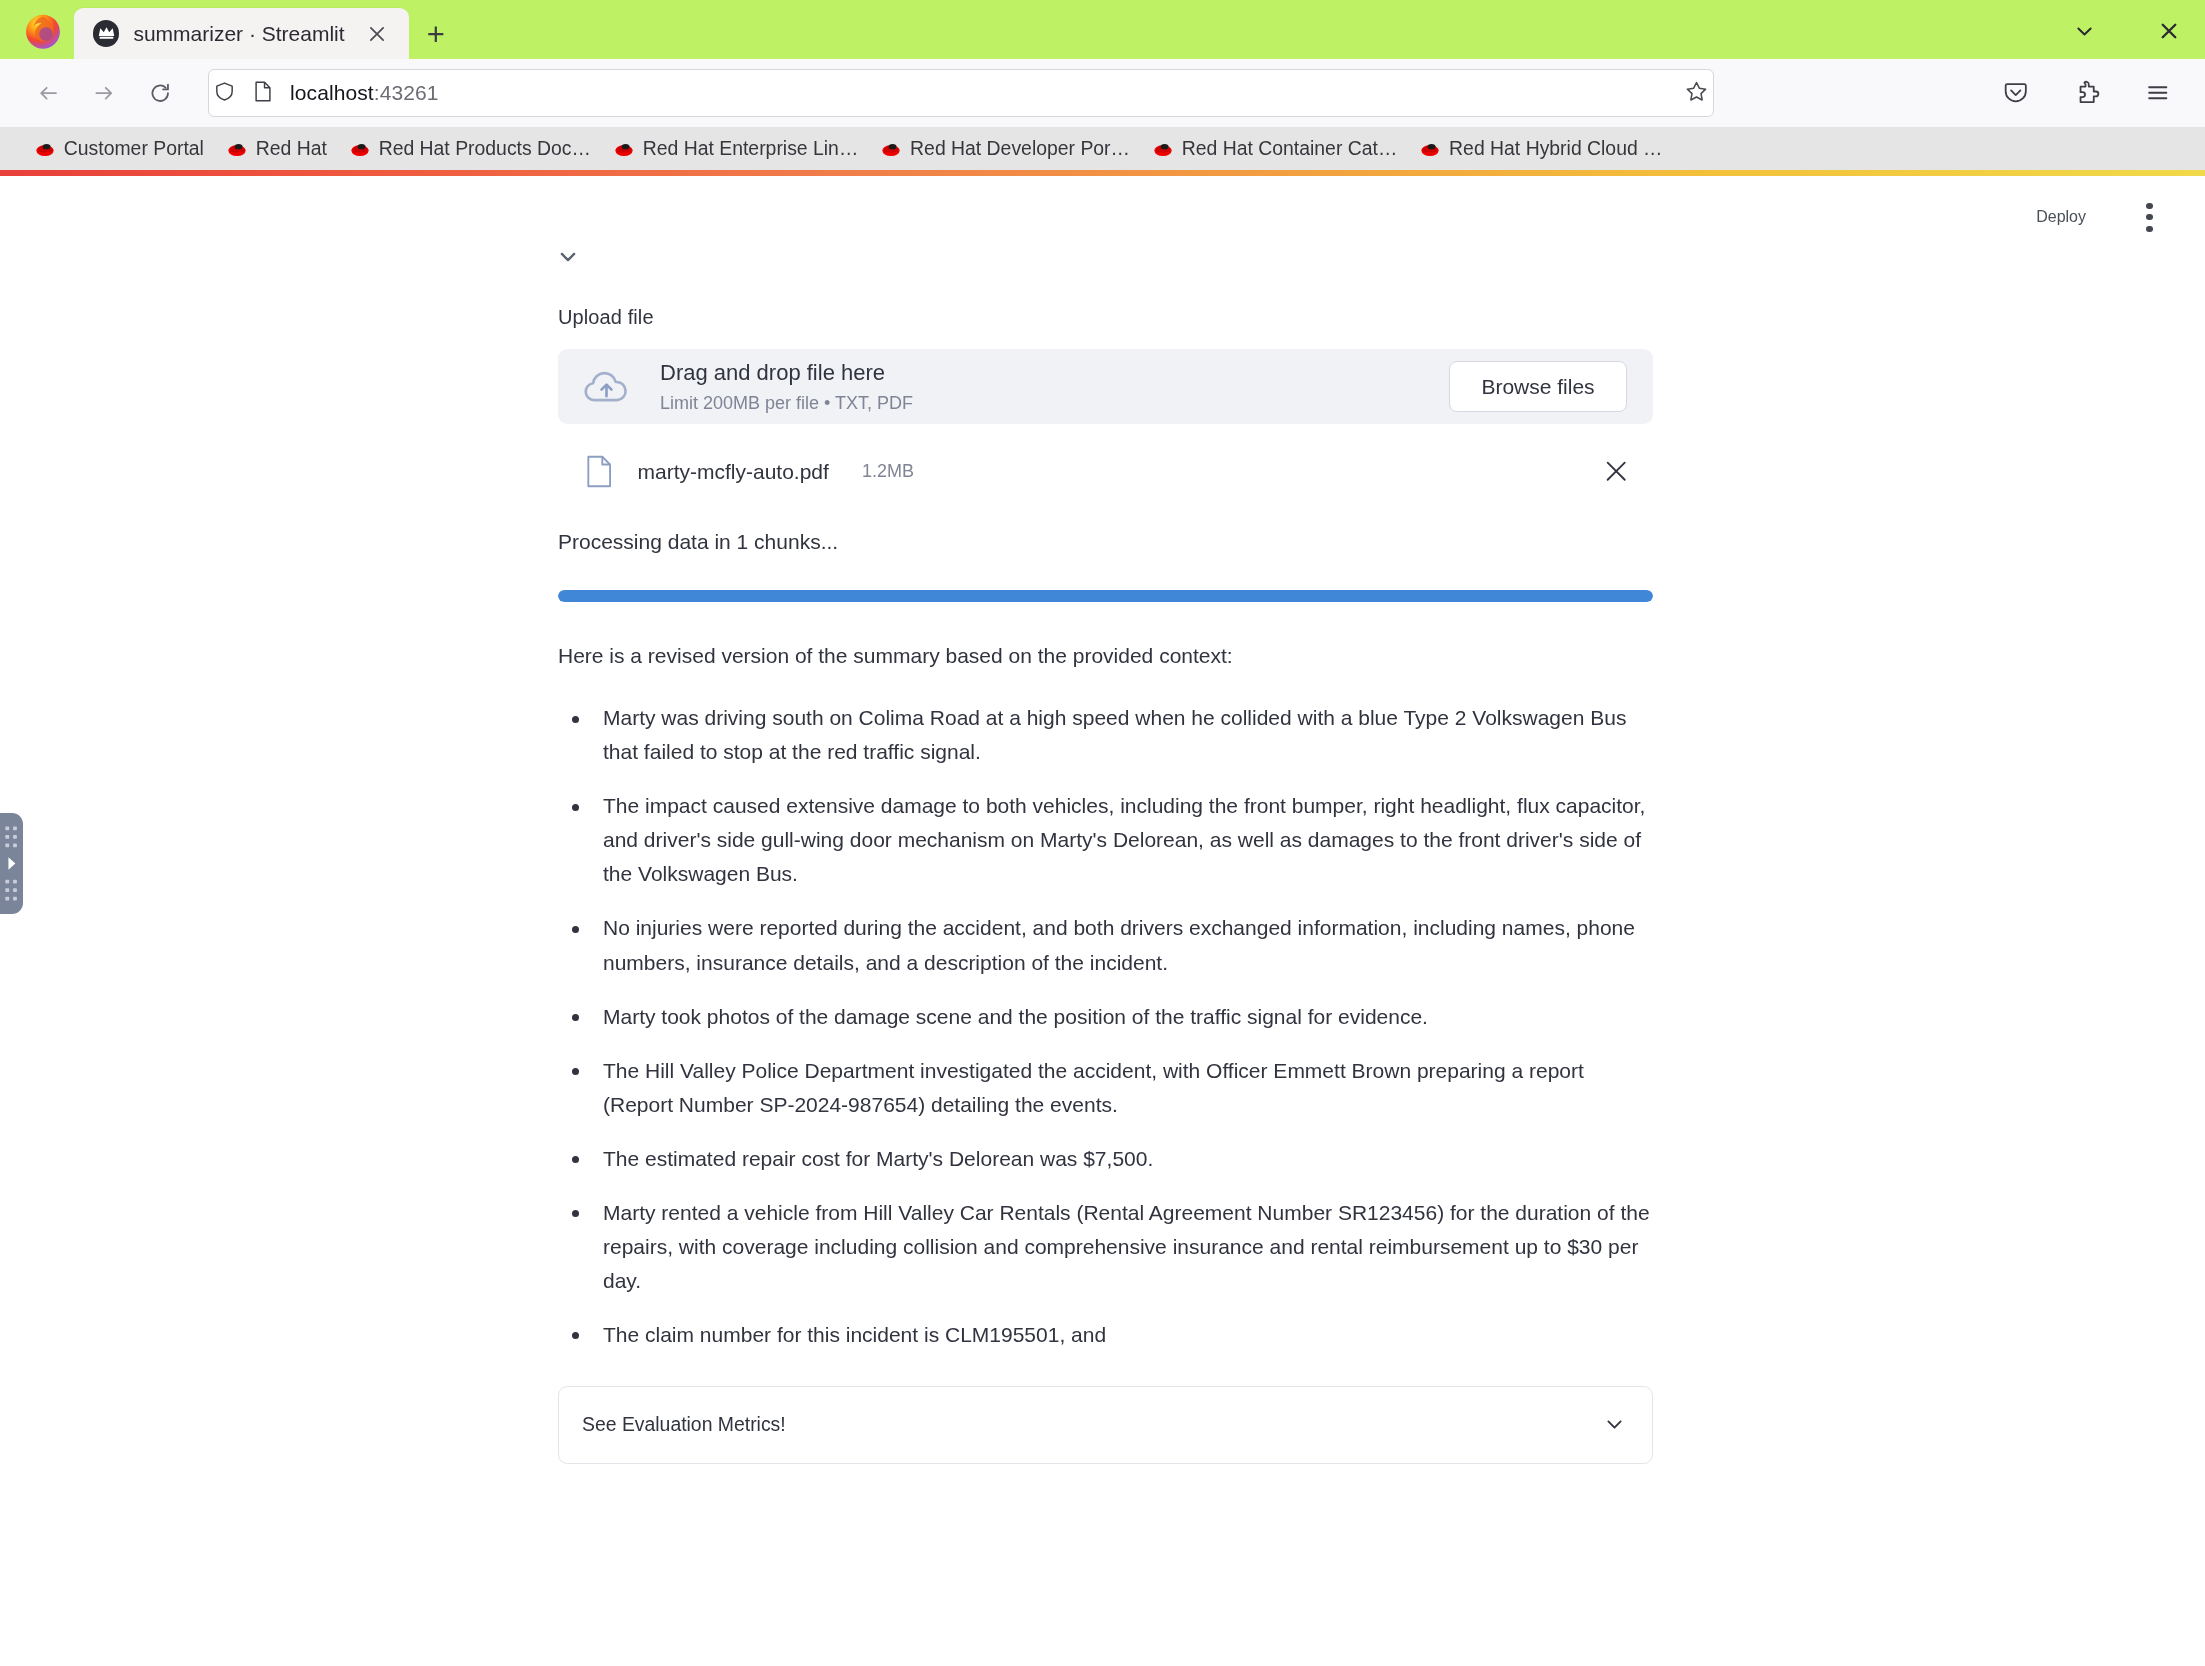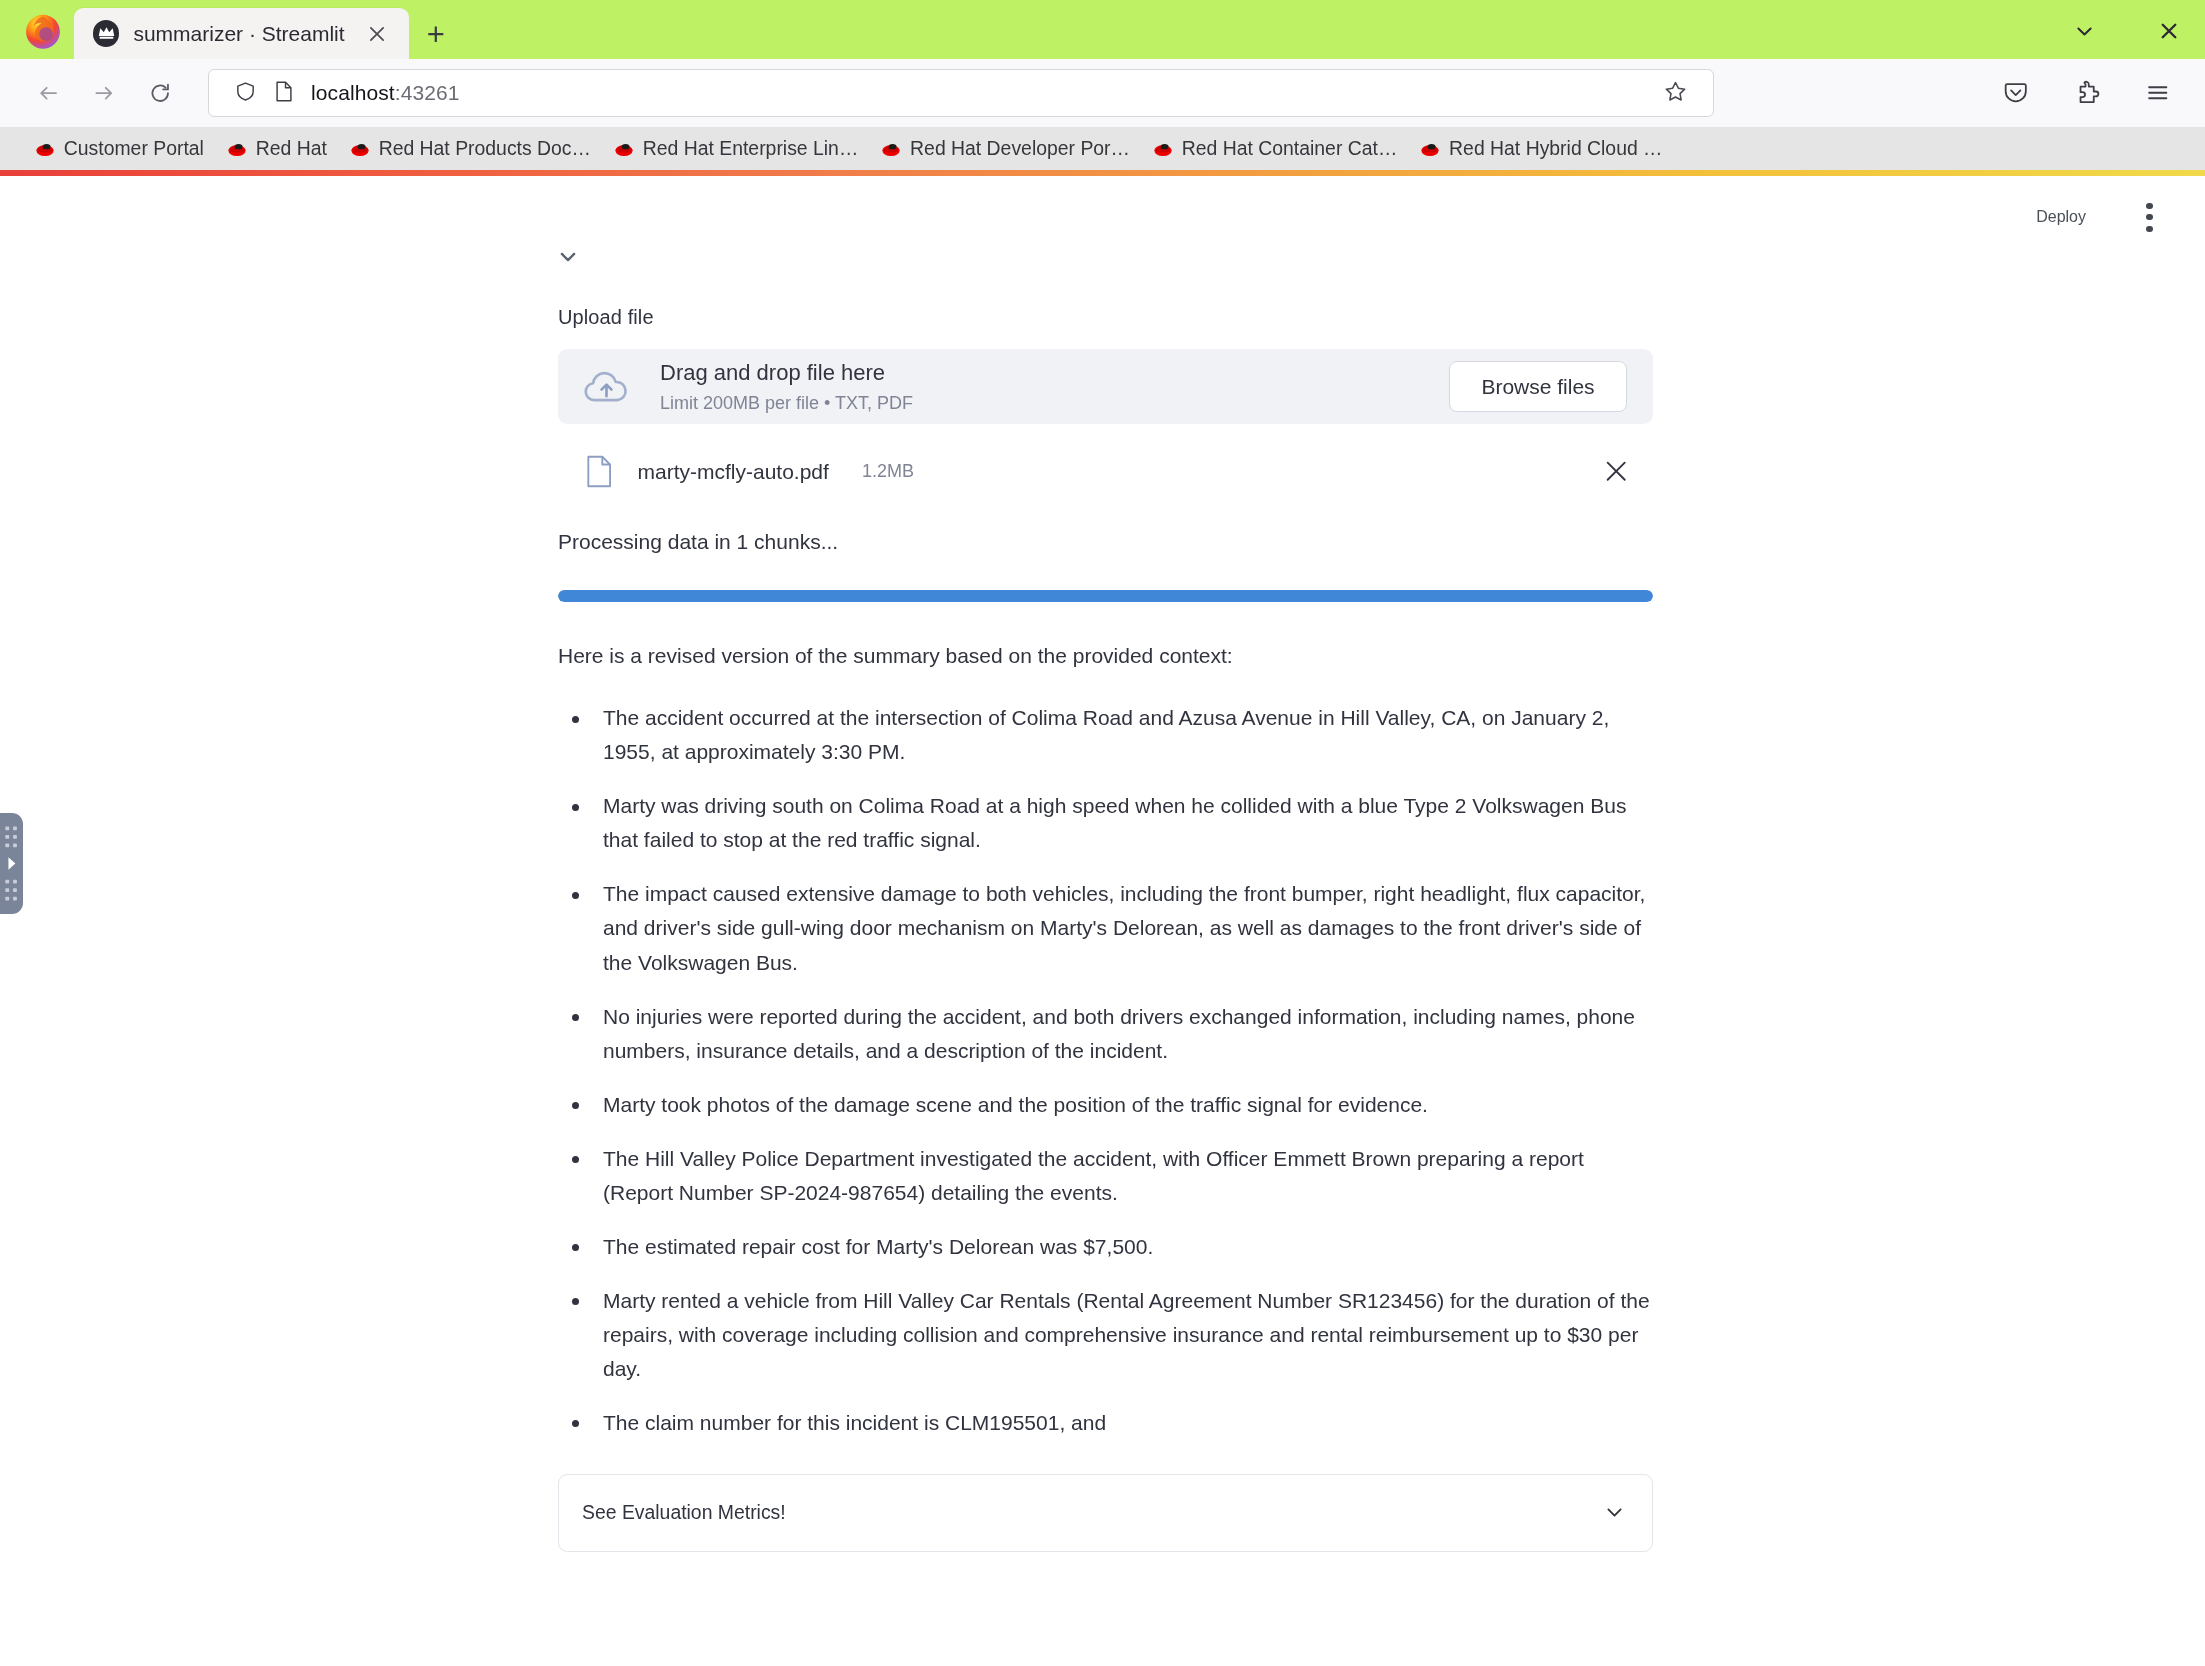--- a/index.html
+++ b/index.html
@@ -88,21 +88,21 @@
 
   .urlbar {
     flex: 0 0 1506px;
     height: 48px;
     margin-left: 20px;
     background: #ffffff;
     border: 0.8px solid #d7d7db;
     border-radius: 6.2px;
     display: flex;
     align-items: center;
-    padding: 0 25px;
+    padding: 0 4px;
     gap: 17px;
   }
   .url-text { font-size: 21px; color: #15141a; letter-spacing: 0.1px; }
   .url-text .port { color: #6c6c74; }
   .url-star { margin-left: auto; color: #4a4a52; }
 
   .navbar-right {
     margin-left: auto;
     display: flex; align-items: center; gap: 28px;
     padding-right: 6.2px;
@@ -550,21 +550,20 @@
 
       <div class="status-text">Processing data in 1 chunks...</div>
 
       <div class="progress-outer">
         <div class="progress-inner" id="progress-fill" style="width: 100%; background: rgb(64, 135, 216);"></div>
       </div>
 
       <div class="intro-text">Here is a revised version of the summary based on the provided context:</div>
 
       <ul class="bullets">
-        <li>The accident occurred at the intersection of Colima Road and Azusa Avenue in Hill Valley, CA, on January 2, 1955, at approximately 3:30 PM.</li>
         <li>Marty was driving south on Colima Road at a high speed when he collided with a blue Type 2 Volkswagen Bus that failed to stop at the red traffic signal.</li>
         <li>The impact caused extensive damage to both vehicles, including the front bumper, right headlight, flux capacitor, and driver's side gull-wing door mechanism on Marty's Delorean, as well as damages to the front driver's side of the Volkswagen Bus.</li>
         <li>No injuries were reported during the accident, and both drivers exchanged information, including names, phone numbers, insurance details, and a description of the incident.</li>
         <li>Marty took photos of the damage scene and the position of the traffic signal for evidence.</li>
         <li>The Hill Valley Police Department investigated the accident, with Officer Emmett Brown preparing a report (Report Number SP-2024-987654) detailing the events.</li>
         <li>The estimated repair cost for Marty's Delorean was $7,500.</li>
         <li>Marty rented a vehicle from Hill Valley Car Rentals (Rental Agreement Number SR123456) for the duration of the repairs, with coverage including collision and comprehensive insurance and rental reimbursement up to $30 per day.</li>
         <li>The claim number for this incident is CLM195501, and</li>
       </ul>
 

